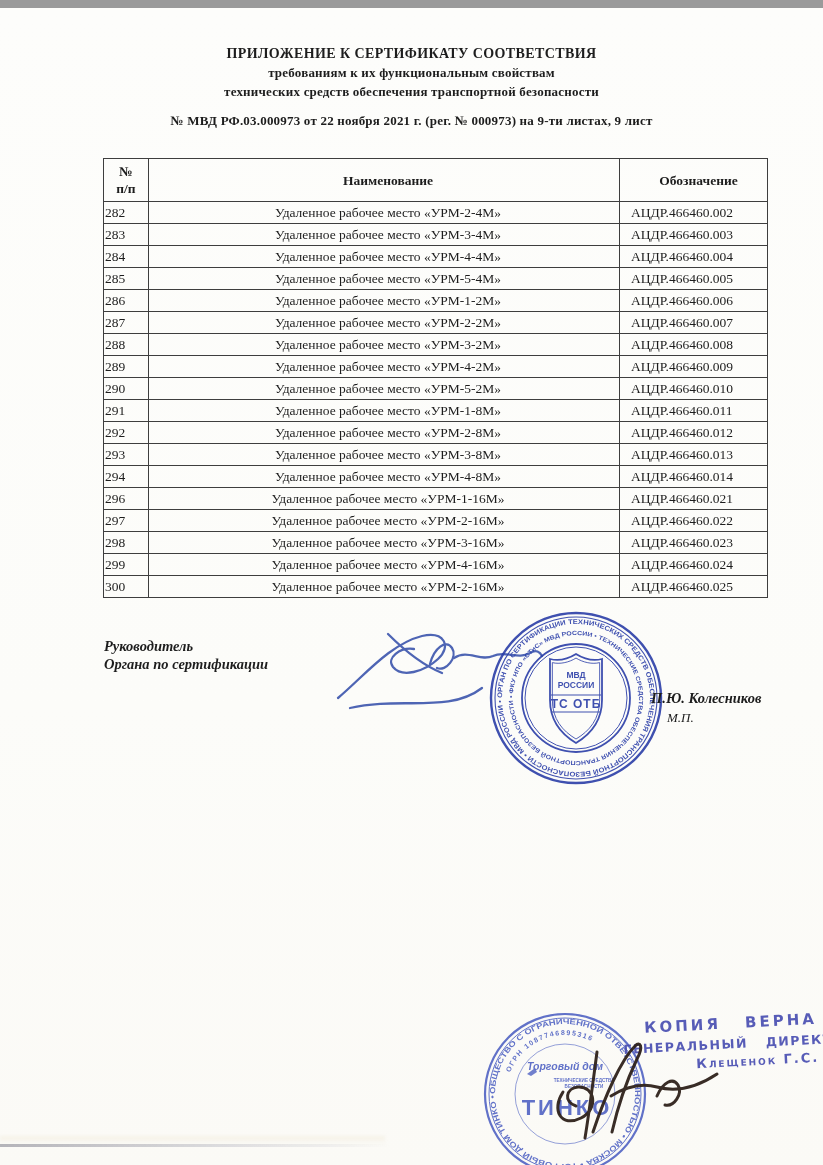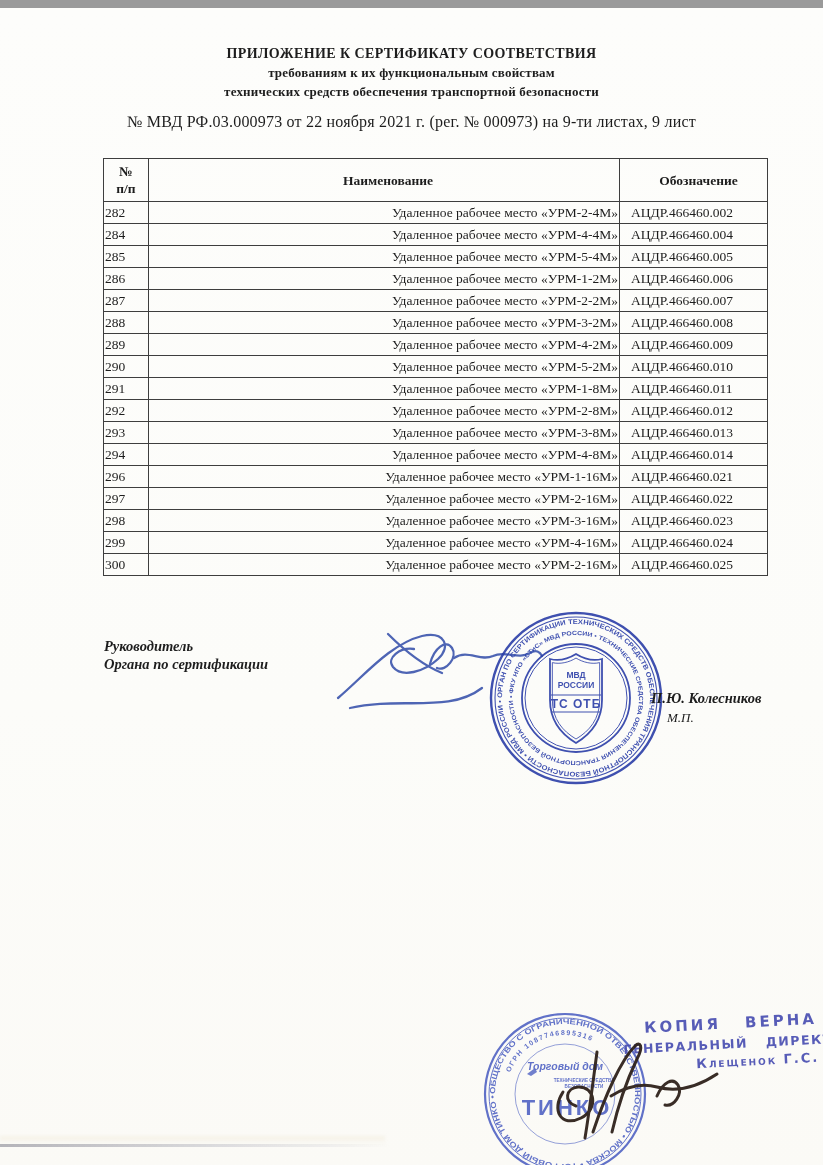--- a/index.html
+++ b/index.html
@@ -8,31 +8,31 @@
     background:linear-gradient(180deg,#fdfdfb 0%,#fcfcf9 60%,#fbfaf6 100%);
     overflow:hidden;
     font-family:"Liberation Serif",serif;color:#1d1d1d;
   }
 
   
   .doc-header{position:absolute;top:38px;left:0;width:100%;text-align:center;}
   .title-main{font-size:14px;font-weight:bold;letter-spacing:.4px;}
   .title-sub{font-size:13px;font-weight:bold;margin-top:3px;letter-spacing:.2px;}
   .reg-line{position:absolute;top:105px;left:0;width:100%;text-align:center;
-    font-size:16px;font-weight:normal;letter-spacing:.2px;}
+    font-size:13px;font-weight:bold;letter-spacing:.2px;}
 
   
   table.cert{position:absolute;top:150px;left:103px;width:637px;
     border-collapse:collapse;table-layout:fixed;}
   table.cert th,table.cert td{border:1px solid #3e3e3e;overflow:hidden;white-space:nowrap;}
   table.cert thead th{height:40px;font-size:13.5px;font-weight:bold;text-align:center;
     line-height:17px;vertical-align:middle;}
   table.cert tbody td{height:19px;font-size:13.5px;line-height:19px;vertical-align:middle;}
   .col-num{width:42px;text-align:left;}
-  .col-name{width:460px;text-align:right;padding-left:9px;}
+  .col-name{width:460px;text-align:center;padding-left:9px;}
   .col-designation{width:135px;text-align:left;padding-left:11px;}
 
   
   .role-block{position:absolute;left:104px;top:629px;font-size:14.5px;font-weight:bold;
     font-style:italic;line-height:18px;}
   .signer-name{position:absolute;left:651px;top:682px;font-size:14.5px;font-weight:bold;
     font-style:italic;white-space:nowrap;}
   .mp-label{position:absolute;left:667px;top:702px;font-size:13px;font-style:italic;}
 
   .sig-blue{position:absolute;left:330px;top:610px;width:215px;height:102px;}
@@ -84,20 +84,25 @@
         </th>
         <th class="col-name">Наименование</th>
         <th class="col-designation">Обозначение</th>
       </tr>
     </thead>
     <tbody>
         <tr>
           <td class="col-num">282</td>
           <td class="col-name">Удаленное рабочее место «УРМ-2-4М»</td>
           <td class="col-designation">АЦДР.466460.002</td>
+        </tr>
+        <tr>
+          <td class="col-num">283</td>
+          <td class="col-name">Удаленное рабочее место «УРМ-3-4М»</td>
+          <td class="col-designation">АЦДР.466460.003</td>
         </tr>
         <tr>
           <td class="col-num">284</td>
           <td class="col-name">Удаленное рабочее место «УРМ-4-4М»</td>
           <td class="col-designation">АЦДР.466460.004</td>
         </tr>
         <tr>
           <td class="col-num">285</td>
           <td class="col-name">Удаленное рабочее место «УРМ-5-4М»</td>
           <td class="col-designation">АЦДР.466460.005</td>

